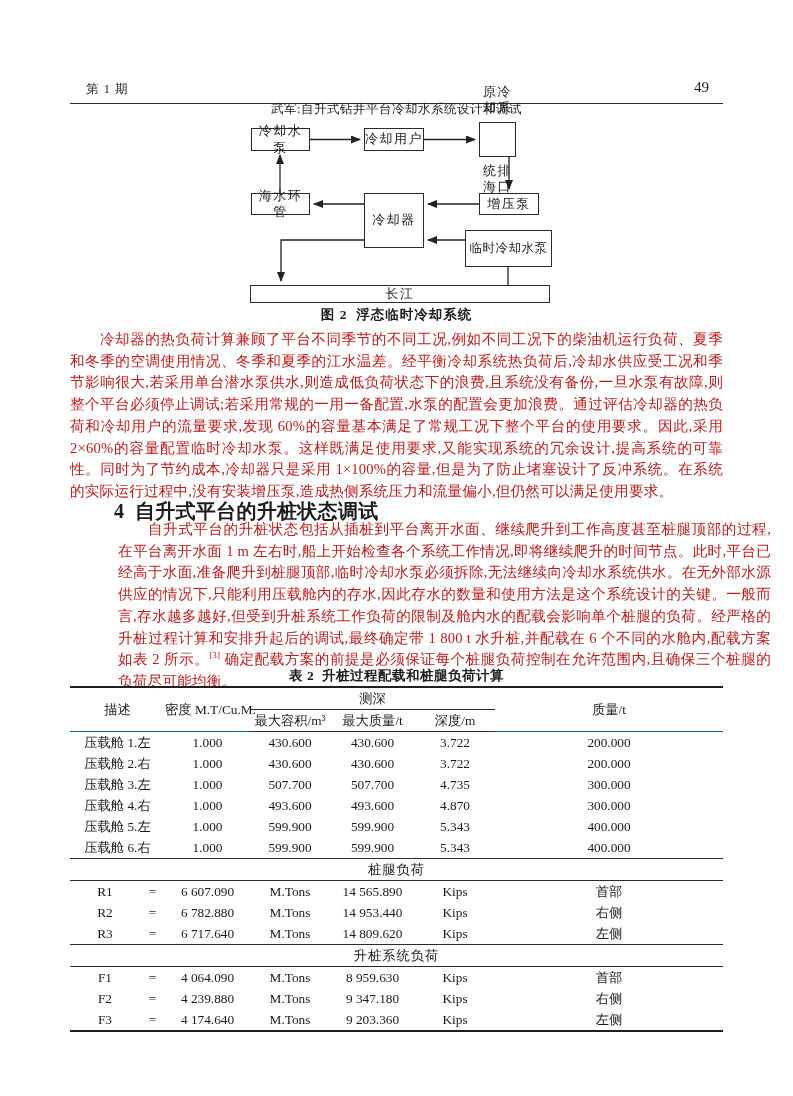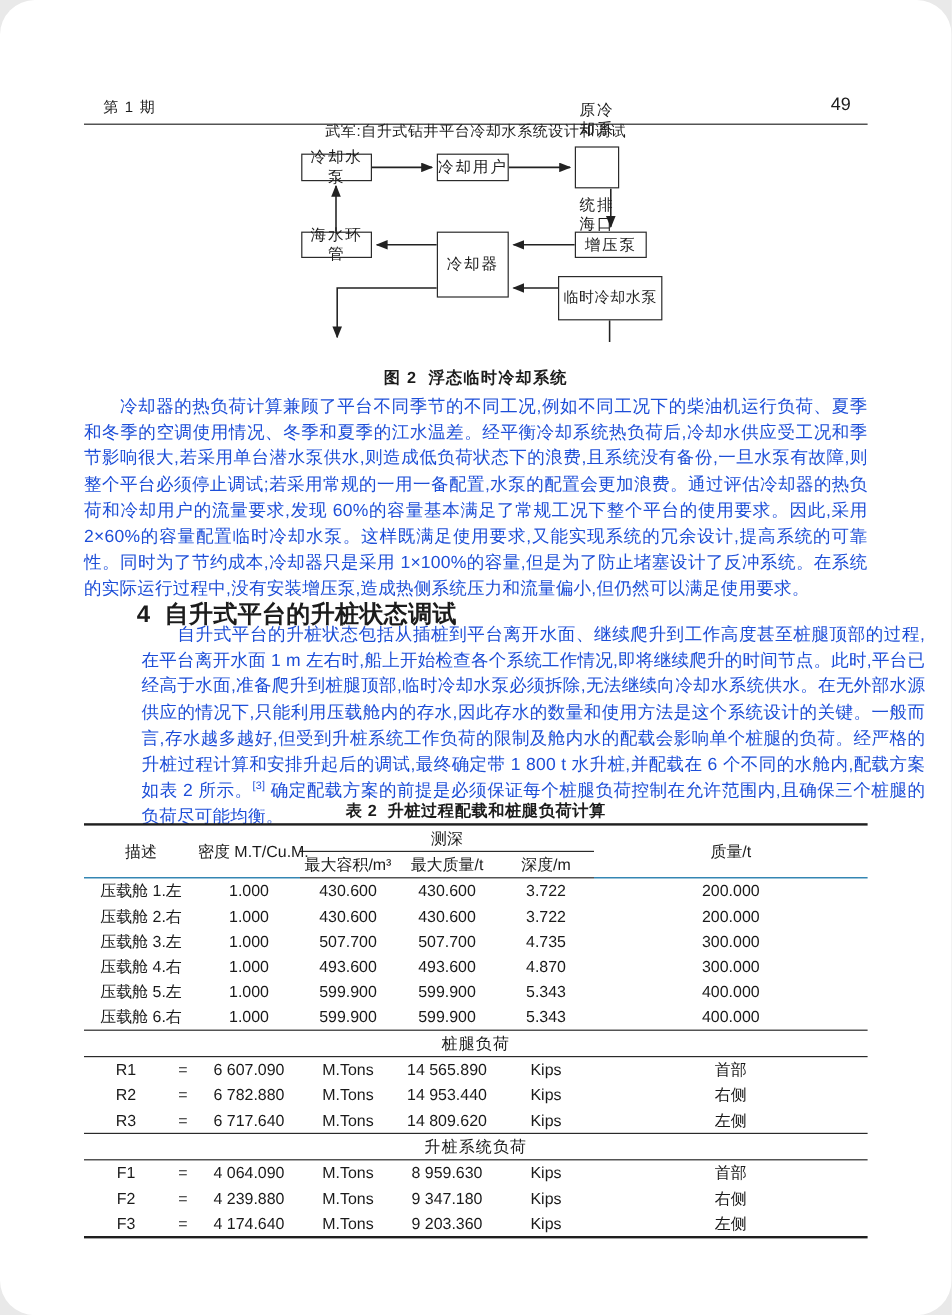--- a/index.html
+++ b/index.html
@@ -1,18 +1,18 @@
 <!DOCTYPE html>
 <html><head>
 <meta charset="utf-8">
 <style>
   html,body{margin:0;padding:0;background:#e9e9e9;}
   .page{
     position:relative;width:793px;height:1096px;background:#ffffff;margin:0 auto;
-    font-family:Liberation Sans, sans-serif;color:#1c1c1c;overflow:hidden;border-radius:29px;
+    font-family:Liberation Serif, serif;color:#1c1c1c;overflow:hidden;
   }
   
   .runhead{position:absolute;top:81px;left:70px;width:653px;height:18px;font-size:12.5px;}
   .runhead .issue{position:absolute;left:16px;top:0;letter-spacing:1px;}
   .runhead .title{position:absolute;left:0;right:0;top:0;text-align:center;letter-spacing:.5px;margin-top:20px;}
   .runhead .pageno{position:absolute;right:14px;top:-2px;font-size:15px;}
   .headrule{position:absolute;top:103px;left:70px;width:653px;height:0;border-top:1.6px solid #2a2a2a;}
 
   
   .figure{position:absolute;top:112px;left:0;width:793px;height:213px;}
@@ -21,21 +21,21 @@
     display:flex;align-items:center;justify-content:center;text-align:center;
     font-size:13px;letter-spacing:1.5px;line-height:1.25;
   }
   .fnode.small{letter-spacing:.5px;font-size:12.5px;}
   .flines{position:absolute;top:0;left:0;}
   .figcap{position:absolute;top:194px;left:0;width:793px;text-align:center;
     font-weight:bold;font-size:13.5px;letter-spacing:1px;white-space:pre-wrap;}
 
   
   .para{position:absolute;left:70px;width:653px;font-size:14.6px;line-height:21.7px;
-    text-align:justify;text-indent:2.05em;letter-spacing:.2px;color:#1d4ed8;}
+    text-align:justify;text-indent:2.05em;letter-spacing:.2px;color:#b91c1c;}
   .para sup{font-size:9px;vertical-align:super;line-height:0;}
   .p1{top:329px;}
   .p2{top:519px;margin-left:48px;}
   .h4{position:absolute;top:498px;left:70px;width:653px;font-size:20px;font-weight:bold;
     white-space:pre-wrap;letter-spacing:.3px;margin-left:44px;}
 
   
   .tabcap{position:absolute;top:667px;left:70px;width:653px;text-align:center;
     font-weight:bold;font-size:13.5px;white-space:pre-wrap;letter-spacing:.5px;}
   table.data{
@@ -100,20 +100,23 @@
     </div>
     <div class="fnode" style="left:364px;top:81px;width:60px;height:55px;">
       <span>冷却器</span>
     </div>
     <div class="fnode" style="left:479px;top:81px;width:60px;height:22px;">
       <span>增压泵</span>
     </div>
     <div class="fnode small" style="left:465px;top:118px;width:87px;height:37px;">
       <span>临时冷却水泵</span>
     </div>
+    <div class="fnode" style="left:250px;top:173px;width:300px;height:18px;">
+      <span>长江</span>
+    </div>
 
     <div class="figcap">图 2  浮态临时冷却系统</div>
   </div>
 
   <div class="para p1">冷却器的热负荷计算兼顾了平台不同季节的不同工况,例如不同工况下的柴油机运行负荷、夏季和冬季的空调使用情况、冬季和夏季的江水温差。经平衡冷却系统热负荷后,冷却水供应受工况和季节影响很大,若采用单台潜水泵供水,则造成低负荷状态下的浪费,且系统没有备份,一旦水泵有故障,则整个平台必须停止调试;若采用常规的一用一备配置,水泵的配置会更加浪费。通过评估冷却器的热负荷和冷却用户的流量要求,发现 60%的容量基本满足了常规工况下整个平台的使用要求。因此,采用 2×60%的容量配置临时冷却水泵。这样既满足使用要求,又能实现系统的冗余设计,提高系统的可靠性。同时为了节约成本,冷却器只是采用 1×100%的容量,但是为了防止堵塞设计了反冲系统。在系统的实际运行过程中,没有安装增压泵,造成热侧系统压力和流量偏小,但仍然可以满足使用要求。</div>
 
   <div class="h4">4  自升式平台的升桩状态调试</div>
 
   <div class="para p2"><span>自升式平台的升桩状态包括从插桩到平台离开水面、继续爬升到工作高度甚至桩腿顶部的过程,在平台离开水面 1 m 左右时,船上开始检查各个系统工作情况,即将继续爬升的时间节点。此时,平台已经高于水面,准备爬升到桩腿顶部,临时冷却水泵必须拆除,无法继续向冷却水系统供水。在无外部水源供应的情况下,只能利用压载舱内的存水,因此存水的数量和使用方法是这个系统设计的关键。一般而言,存水越多越好,但受到升桩系统工作负荷的限制及舱内水的配载会影响单个桩腿的负荷。经严格的升桩过程计算和安排升起后的调试,最终确定带 1 800 t 水升桩,并配载在 6 个不同的水舱内,配载方案如表 2 所示。</span><sup>[3]</sup><span> 确定配载方案的前提是必须保证每个桩腿负荷控制在允许范围内,且确保三个桩腿的负荷尽可能均衡。</span></div>
 

